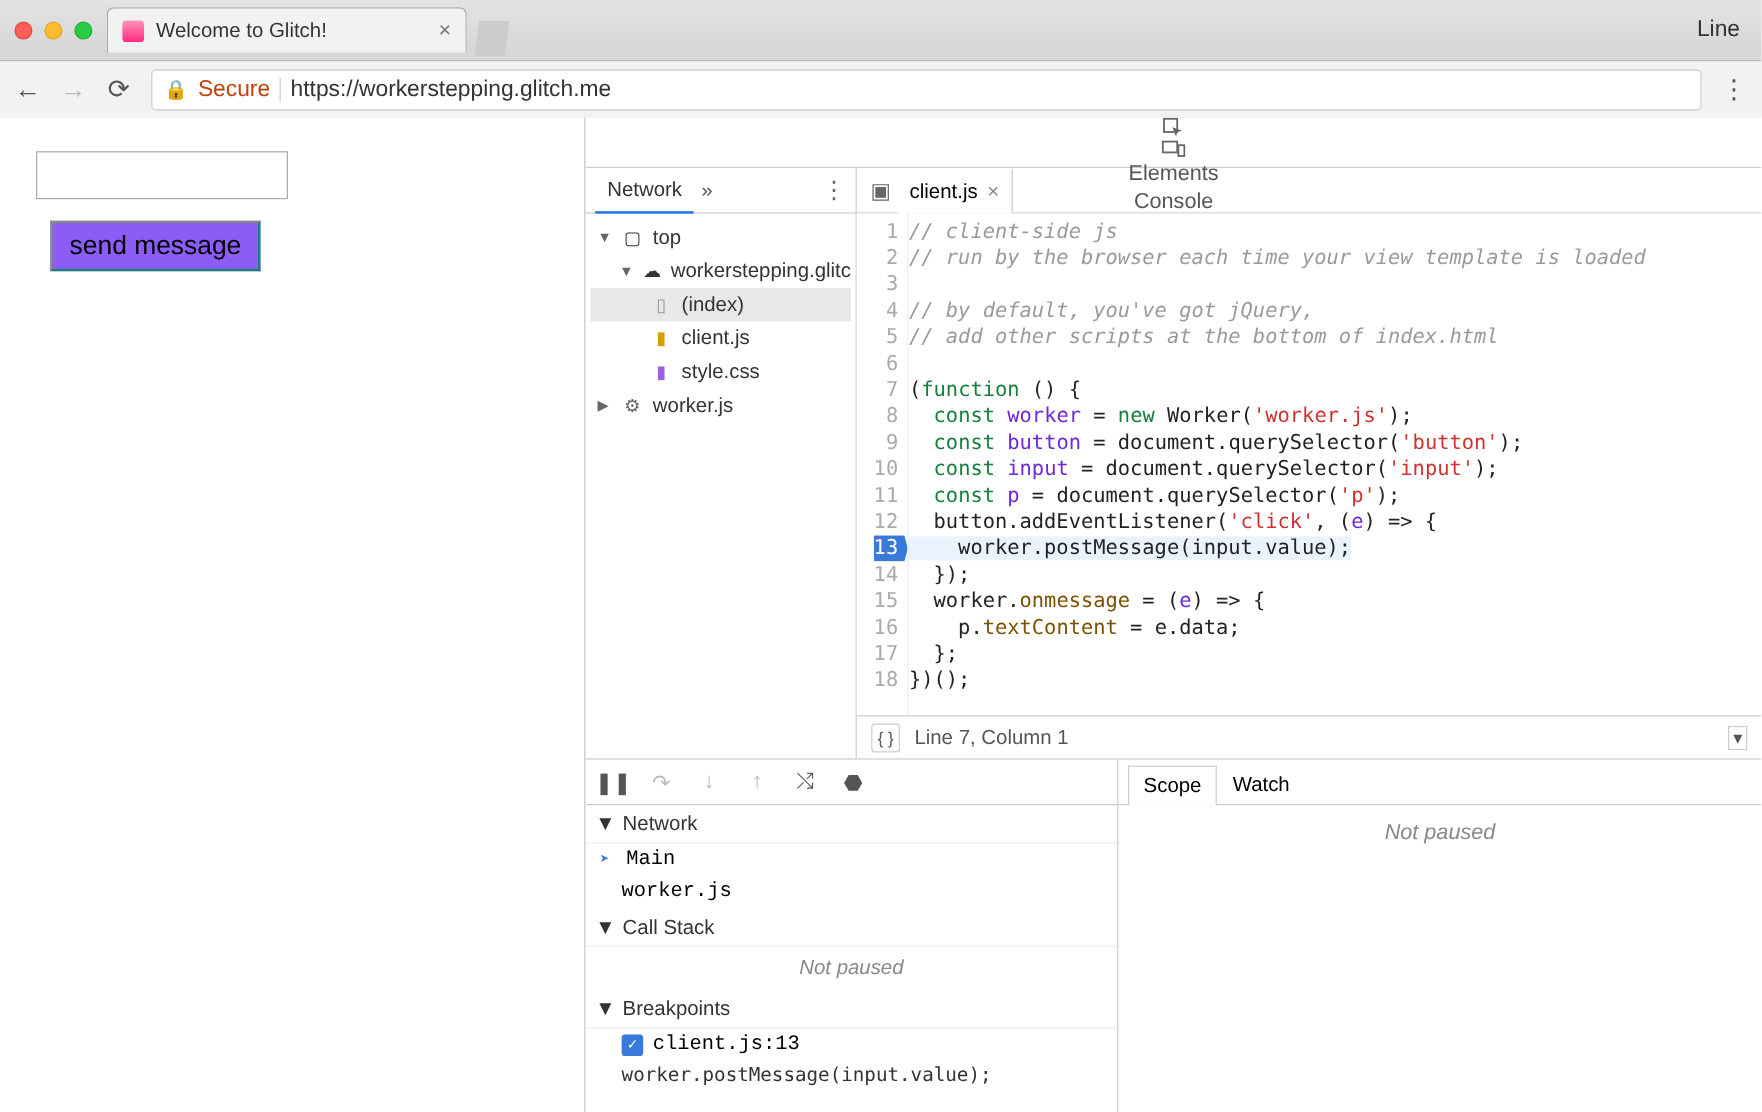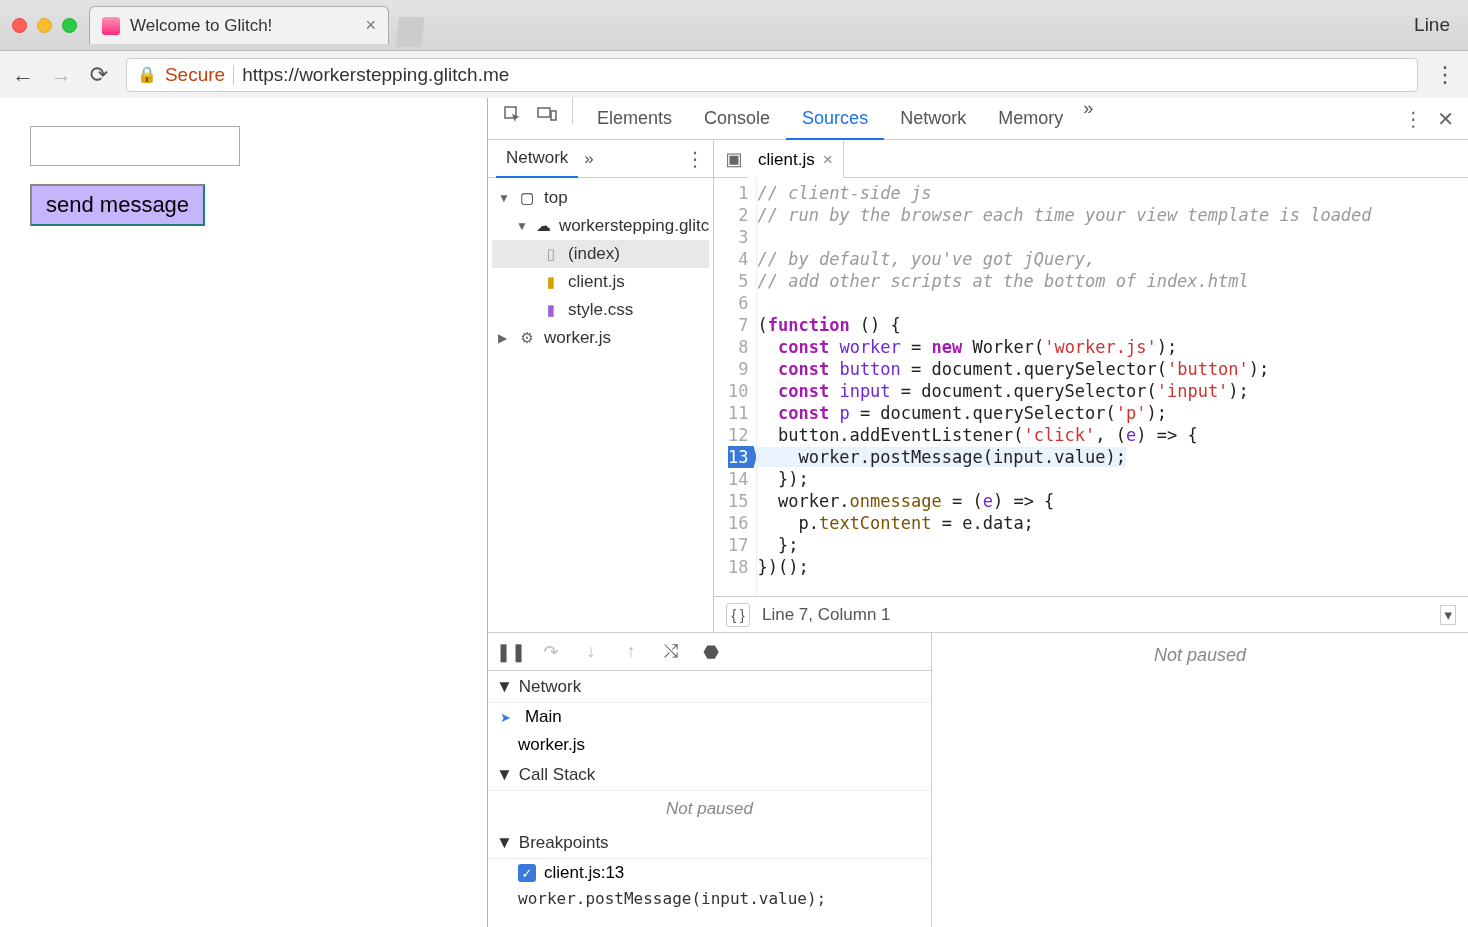--- a/index.html
+++ b/index.html
@@ -25,24 +25,24 @@
 .secure-lock { color:#0a8f3c; font-size:16px;}
 .secure-text { color:#c2410c; }
 .addr-sep { width:1px; height:20px; background:#ccc;}
 .addr-url { color:#333;}
 .omni-menu { width:22px; font-size:22px; color:#555; text-align:center;}
 
 
 .content { display:flex; height: calc(927px - 98px); }
 .page-pane { width: 488px; border-right: 1px solid #b7b7b7; padding: 28px 30px; background:#fff;}
 .page-input { width: 210px; height: 40px; border:1px solid #aaa; background:#fff; margin-bottom:18px;}
-.page-button { padding: 6px 14px; font-size: 22px; background:#c4b5fd; border:2px solid #888; border-bottom-color:#1e8076; border-right-color:#1e8076; cursor:pointer;}
+.page-button { padding: 6px 14px; font-size: 22px; background:#8b5cf6; border:2px solid #888; border-bottom-color:#1e8076; border-right-color:#1e8076; cursor:pointer;margin-left:12px;}
 
 .devtools { flex:1; display:flex; flex-direction:column; background:#fff;}
-.dt-top-tabs { height: 42px; display:flex; border-bottom:1px solid #ccc; padding:0 8px; gap:0;}
+.dt-top-tabs { height: 42px; display:flex; align-items:center; border-bottom:1px solid #ccc; padding:0 8px; gap:0;flex-direction:column;}
 .dt-tool-btn { width:34px; height:34px; display:flex; align-items:center; justify-content:center; color:#666; font-size:18px;}
 .dt-divider-v { width:1px; height:26px; background:#ccc; margin:0 8px;}
 .dt-tab { padding: 0 16px; height:42px; display:flex; align-items:center; font-size:18px; color:#555; cursor:pointer; border-bottom:2px solid transparent;}
 .dt-tab.active { color:#1a73e8; border-bottom-color:#1a73e8; font-weight:500;}
 .dt-overflow { margin-left:4px; font-size:18px; color:#555;}
 .dt-right-controls { margin-left:auto; display:flex; align-items:center; gap:14px; color:#666; font-size:20px; padding-right:6px;}
 
 .dt-middle { flex:1; display:flex; min-height:0;}
 .sources-left { width:226px; border-right:1px solid #ccc; display:flex; flex-direction:column;}
 .sources-left-tabs { height:38px; display:flex; align-items:center; border-bottom:1px solid #ccc; padding:0 8px;}
@@ -66,37 +66,37 @@
 .editor-tabs { height:38px; display:flex; align-items:center; border-bottom:1px solid #ccc; padding-left:6px;}
 .ed-nav { width:28px; text-align:center; color:#666; font-size:18px;}
 .ed-tab { height:38px; display:flex; align-items:center; padding:0 10px; gap:8px; font-size:17px; border-right:1px solid #ccc; border-top:2px solid transparent;}
 .ed-tab.active { background:#fff;}
 .ed-close { color:#888; cursor:pointer;}
 .code-area { flex:1; display:flex; font-family: Menlo, Consolas, monospace; font-size:17px; line-height:22px; overflow:hidden; background:#fff; min-height:0;}
 .gutter { background:#fff; border-right:1px solid #eee; text-align:right; color:#aaa; padding:4px 8px 4px 14px;}
 .gutter .bp { background:#3879d9; color:#fff; margin-right:-8px; padding-right:8px; clip-path: polygon(0 0, 90% 0, 100% 50%, 90% 100%, 0 100%);}
 .code-lines { padding:4px 0; white-space:pre; color:#222;}
 .c-cmt { color:#9a9a9a; font-style:italic;}
-.c-kw { color:#a21caf;font-weight:bold;}
+.c-kw { color:#15803d;}
 .c-id { color:#6d28d9;}
 .c-str { color:#d03232;}
 .c-prop { color:#7a5200;}
 .bp-line { background:#eaf2fd;}
 .editor-status { height:36px; border-top:1px solid #ccc; display:flex; align-items:center; padding:0 12px; font-size:17px; color:#555;}
 .fmt-btn { width:24px; height:24px; border:1px solid #ccc; border-radius:3px; display:flex; align-items:center; justify-content:center; font-size:14px; margin-right:12px;}
 .editor-status .collapse-btn { margin-left:auto; font-size:15px; border:1px solid #ccc; padding:0 3px;}
 
 
 .dt-bottom { display:flex; border-top:1px solid #ccc; height: 295px;}
 .dbg-left { width:444px; border-right:1px solid #ccc; display:flex; flex-direction:column; overflow:auto;}
 .dbg-toolbar { height:38px; border-bottom:1px solid #ccc; display:flex; align-items:center; gap:18px; padding:0 12px;}
 .dbg-btn { width:22px; height:22px; color:#555; font-size:18px; display:flex; align-items:center; justify-content:center;}
 .dbg-btn.disabled { color:#bbb;}
 .dbg-section-hdr { height:32px; display:flex; align-items:center; gap:6px; padding:0 8px; font-size:17px; color:#333; border-bottom:1px solid #eee;}
-.dbg-item { padding:4px 8px 4px 30px; font-size:17px; display:flex; align-items:center; gap:8px;}
+.dbg-item { padding:4px 8px 4px 30px; font-size:17px; display:flex; align-items:center; gap:8px;font-family:Liberation Mono, monospace;}
 .dbg-item.arrow::before { content:"➤"; color:#3879d9; position:relative; left:-18px; margin-right:-12px; font-size:13px;}
 .dbg-empty { text-align:center; color:#888; font-style:italic; padding:8px 0; font-size:17px;}
 .bp-check { width:18px; height:18px; background:#3879d9; border-radius:3px; color:#fff; display:inline-flex; align-items:center; justify-content:center; font-size:13px;}
 .bp-code { padding:2px 8px 8px 30px; font-family:Menlo,Consolas,monospace; font-size:16px; color:#333;}
 
 .dbg-right { flex:1; display:flex; flex-direction:column;}
 .scope-tabs { height:38px; display:flex; align-items:flex-end; border-bottom:1px solid #ccc; padding-left:8px; font-size:17px;}
 .scope-tab { padding:6px 12px; border:1px solid transparent; border-bottom:none;}
 .scope-tab.active { border-color:#ccc; background:#fff; position:relative; top:1px;}
 .scope-body { flex:1; display:flex; align-items:flex-start; justify-content:center; padding-top:12px; color:#888; font-style:italic; font-size:18px;}
@@ -290,17 +290,21 @@
           <span>▼</span>
           <span>Breakpoints</span>
         </div>
         <div class="dbg-item">
           <span class="bp-check">✓</span>
           <span>client.js:13</span>
         </div>
         <div class="bp-code">worker.postMessage(input.value);</div>
       </div>
       <div class="dbg-right">
+        <div class="scope-tabs">
+          <div class="scope-tab active">Scope</div>
+          <div class="scope-tab">Watch</div>
+        </div>
         <div class="scope-body">Not paused</div>
       </div>
     </div>
   </div>
 </div>
 
 </body></html>

